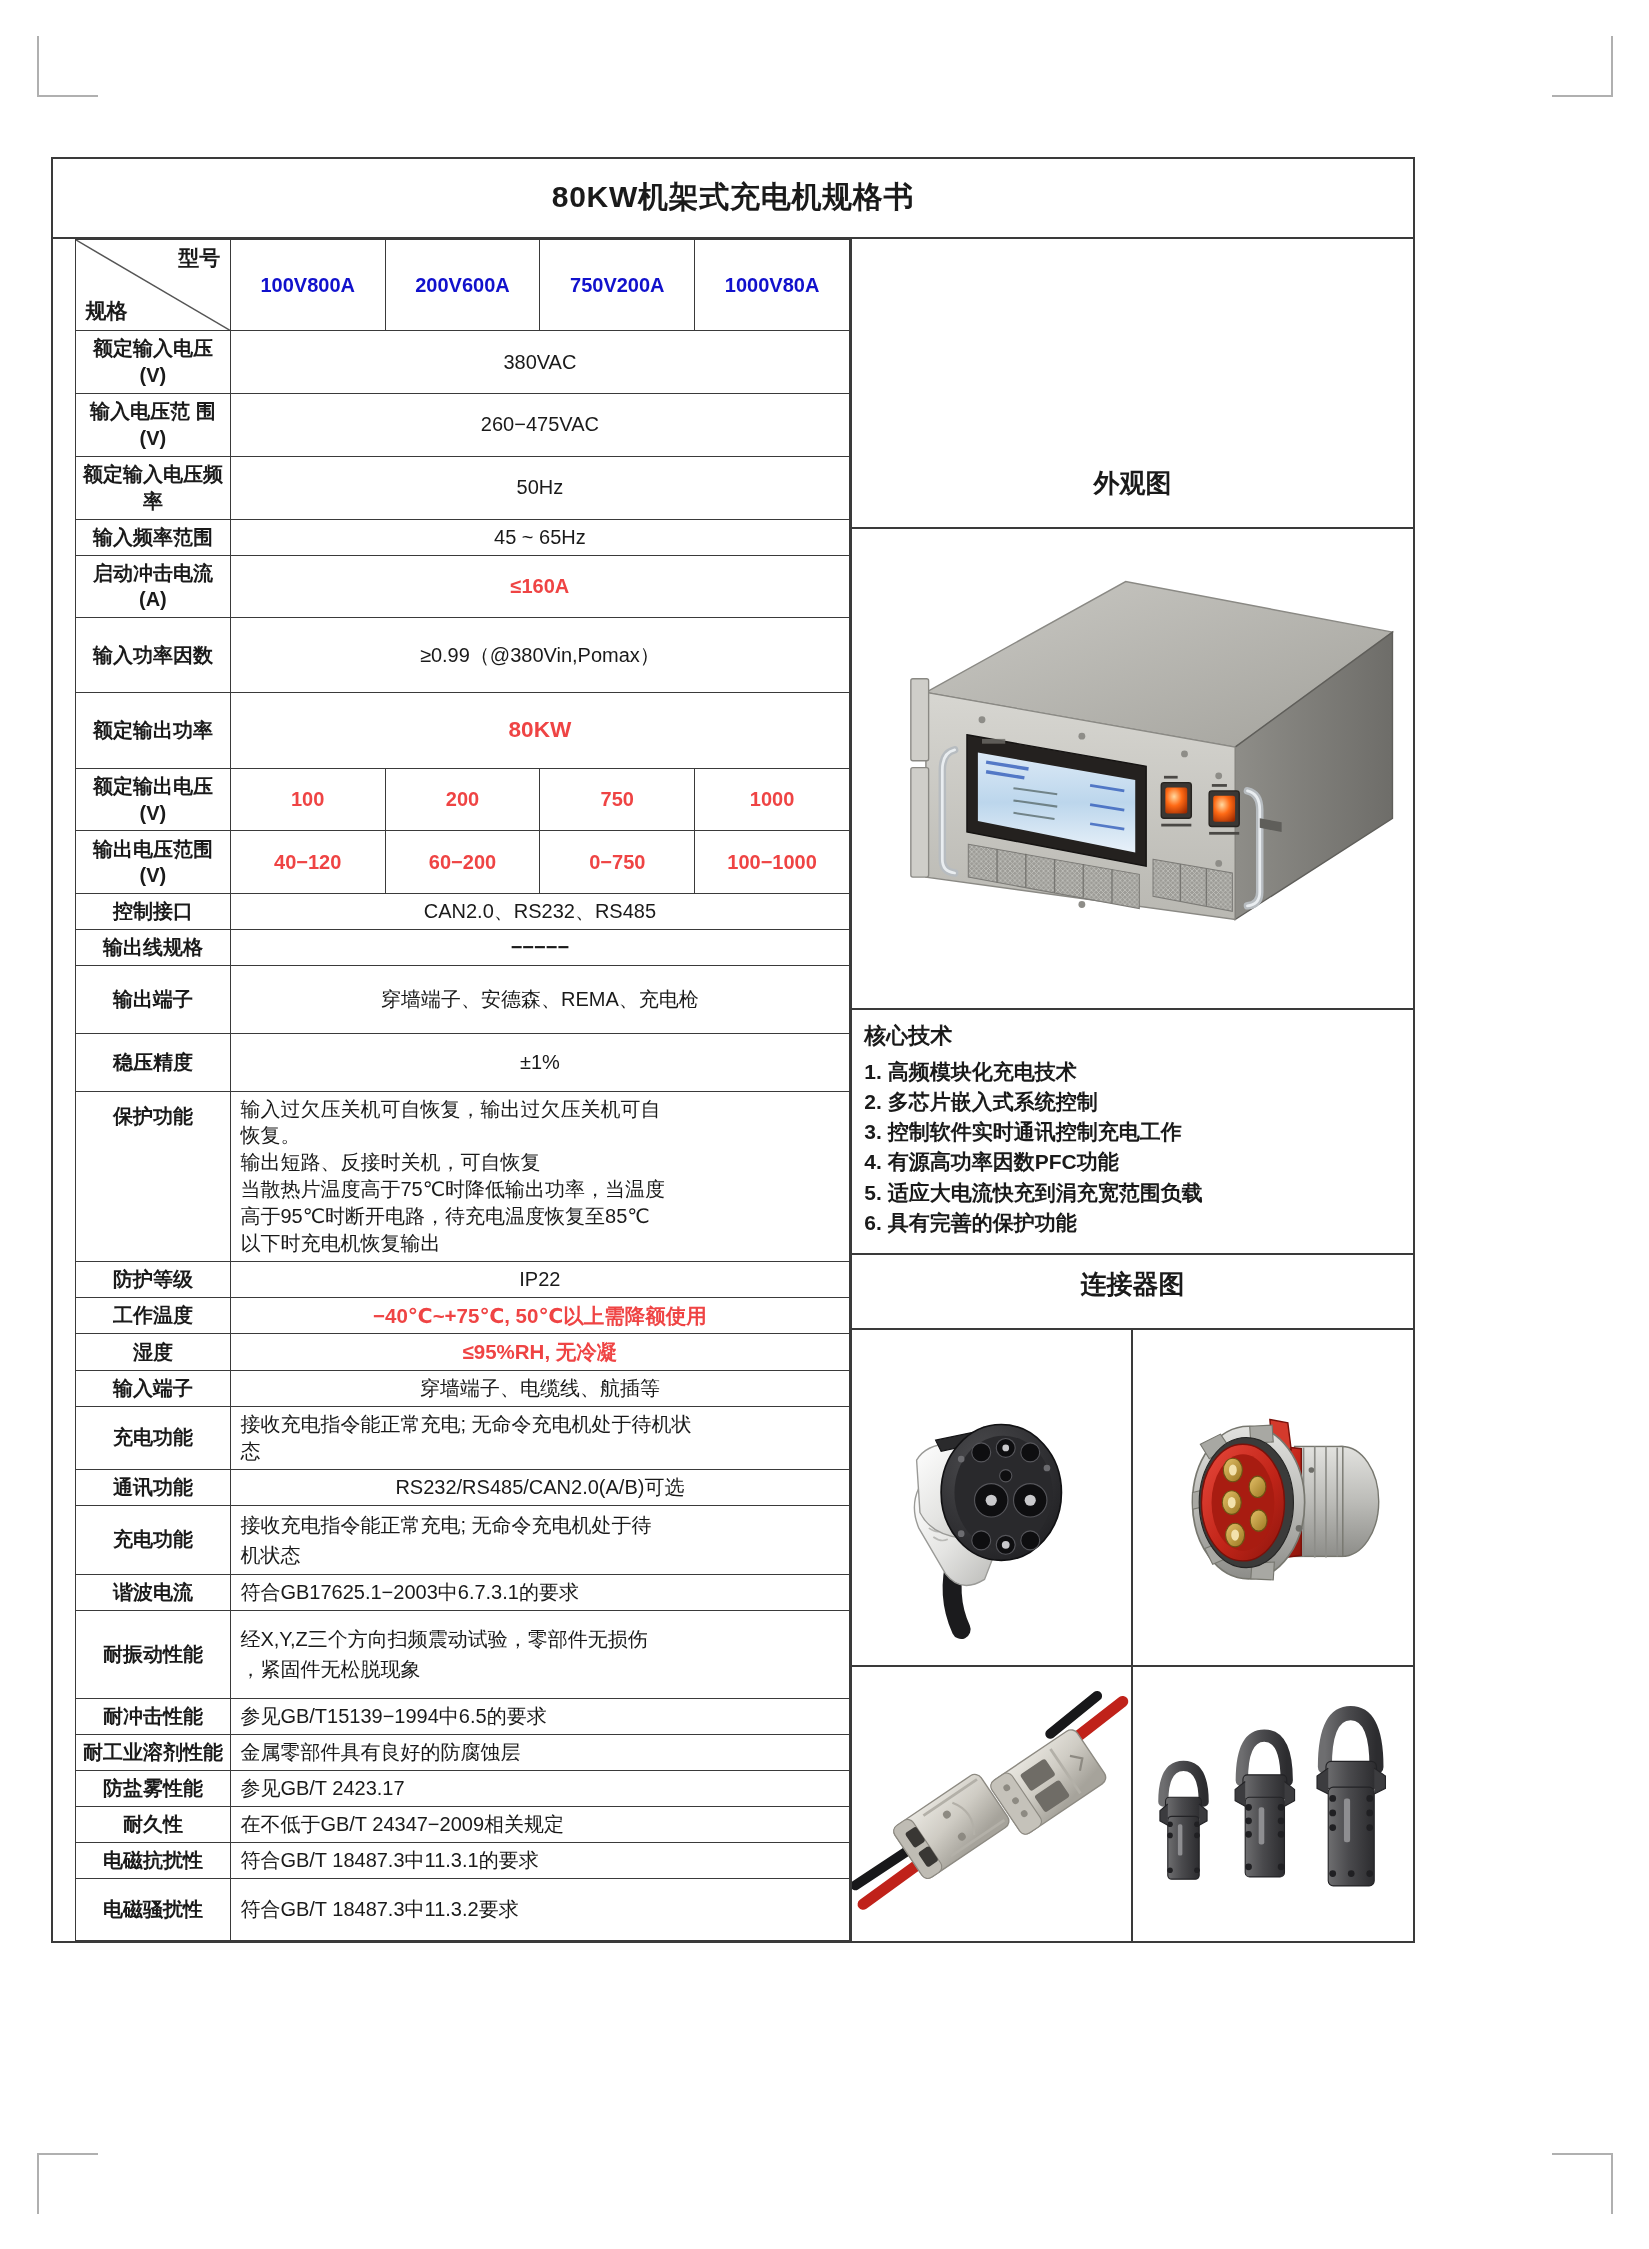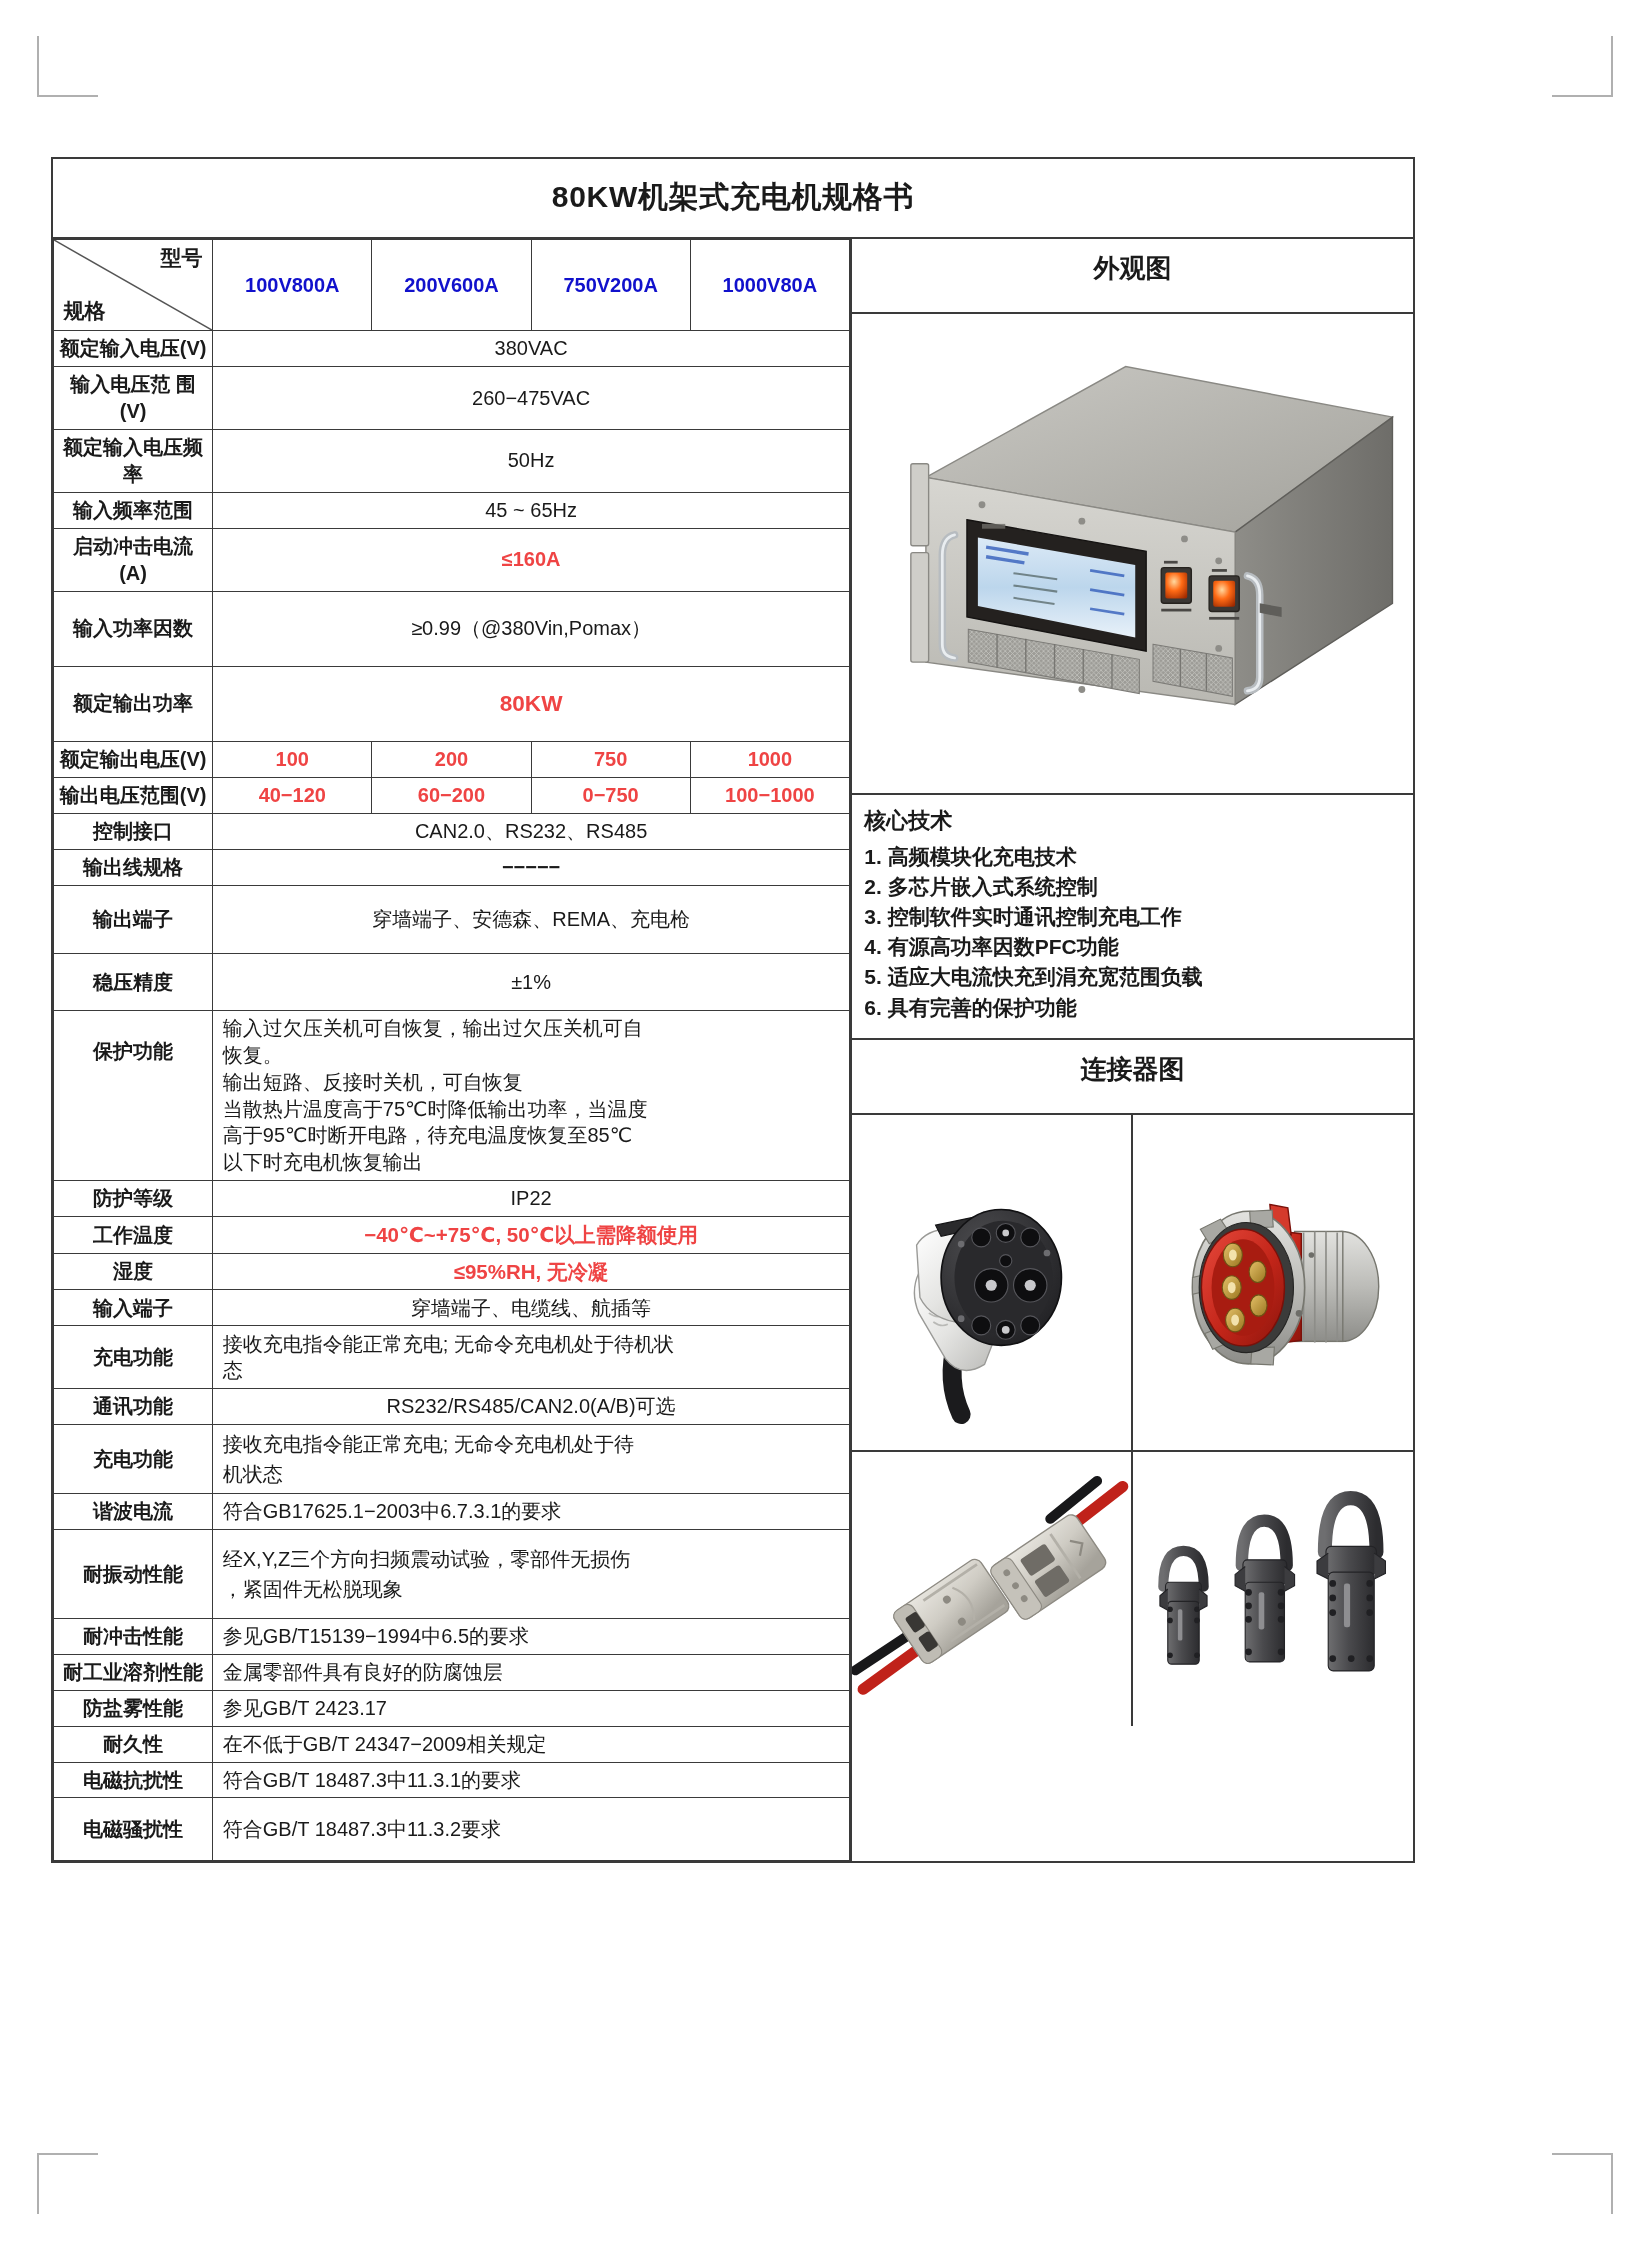--- a/index.html
+++ b/index.html
@@ -21,21 +21,21 @@
     position:absolute;left:51px;top:157px;width:1364px;
     border:2.1px solid #3a3a3a;box-sizing:border-box;background:#fff;
   }
   
   #title{
     border-bottom:2.1px solid #3a3a3a;
     text-align:center;font-weight:bold;font-size:30px;
     padding:18px 0 19px;letter-spacing:0.7px;
   }
   
-  #body{display:flex;align-items:flex-start;}
+  #body{display:flex;align-items:flex-end;margin-left:22px;}
   #leftcol{width:833px;border-right:2.1px solid #3a3a3a;box-sizing:border-box;}
   #rightcol{flex:1;display:flex;flex-direction:column;}
 
   
   table.spec{width:100%;border-collapse:collapse;table-layout:fixed;}
   table.spec td{
     border:1.4px solid #3a3a3a;padding:4.1px 5.5px;font-size:20px;
     vertical-align:middle;line-height:1.34;
   }
   td.lbl{width:238px;text-align:center;font-weight:bold;}
@@ -176,21 +176,21 @@
           <td class="lbl">输出端子</td>
           <td class="val" colspan="4" style="height:59px">穿墙端子、安德森、REMA、充电枪</td>
         </tr>
 
         <tr>
           <td class="lbl">稳压精度</td>
           <td class="val" colspan="4" style="height:48px">±1%</td>
         </tr>
 
         <tr>
-          <td class="lbl" style="vertical-align:top;padding-top:27px">保护功能</td>
+          <td class="lbl" style="vertical-align:top;padding-top:11px">保护功能</td>
           <td class="val left" colspan="4" style="font-weight:normal">
             <div>输入过欠压关机可自恢复，输出过欠压关机可自</div>
             <div>恢复。</div>
             <div>输出短路、反接时关机，可自恢复</div>
             <div>当散热片温度高于75℃时降低输出功率，当温度</div>
             <div>高于95℃时断开电路，待充电温度恢复至85℃</div>
             <div>以下时充电机恢复输出</div>
           </td>
         </tr>
 

